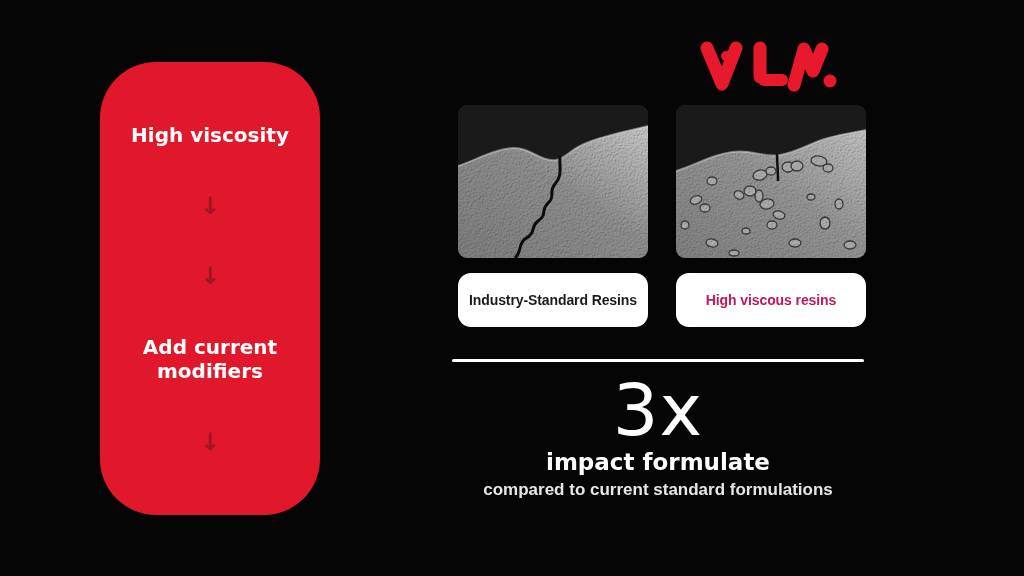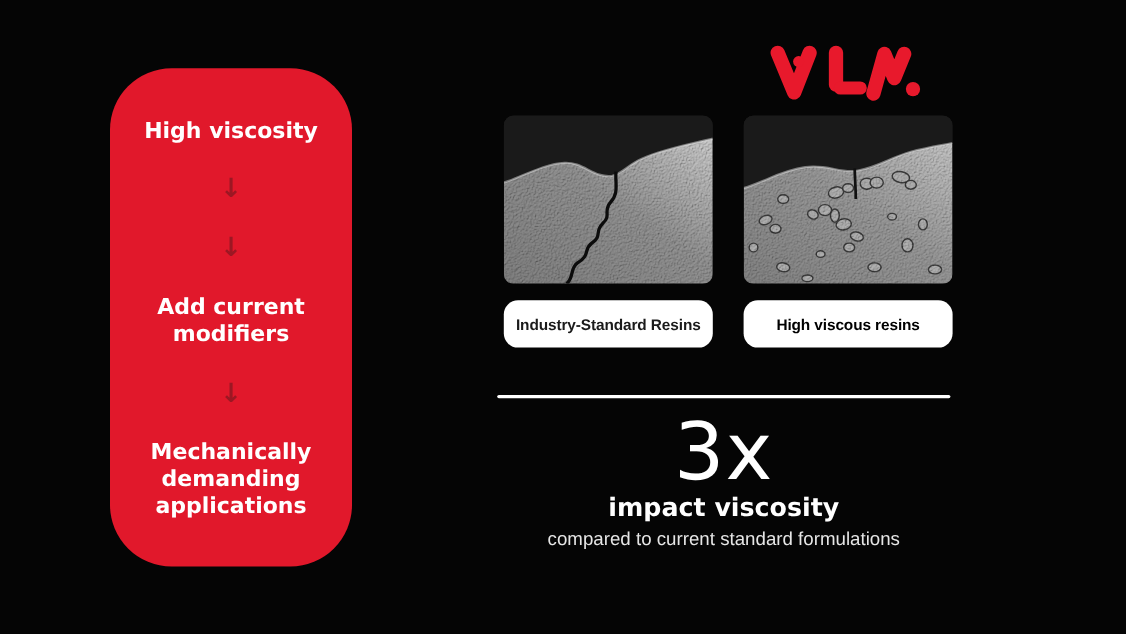--- a/index.html
+++ b/index.html
@@ -23,47 +23,46 @@
   .sr-only{position:absolute;width:1px;height:1px;overflow:hidden;clip:rect(0 0 0 0);white-space:nowrap;}
 
   
   .sem{position:absolute;top:105px;width:190px;height:153px;border-radius:9px;overflow:hidden;background:#1a1a1a;}
   .sem svg{display:block;width:100%;height:100%;}
   .sem-left{left:458px;}
   .sem-right{left:676px;}
 
   
   .pill{
-    position:absolute;top:273px;width:190px;height:43px;background:#ffffff;border-radius:13px;
+    position:absolute;top:273px;width:190px;height:54px;background:#ffffff;border-radius:13px;
     display:flex;align-items:center;justify-content:center;
     font-family:"Liberation Sans",sans-serif;font-weight:bold;font-size:14px;letter-spacing:-0.1px;
     box-sizing:border-box;padding:0 6px;white-space:nowrap;
   }
   .pill-left{left:458px;color:#1b1b1b;}
-  .pill-right{left:676px;color:#000000;}
+  .pill-right{left:676px;color:#be185d;}
 
   
   .divider{position:absolute;left:452px;top:359px;width:412px;height:3px;background:#ffffff;border-radius:2px;}
   .stat{position:absolute;left:452px;top:374px;width:412px;text-align:center;color:#ffffff;}
   .stat-value{font-size:72px;font-weight:normal;line-height:1;letter-spacing:1px;}
   .stat-headline{font-size:23px;font-weight:bold;margin-top:4px;line-height:1.1;}
-  .stat-subtext{font-family:"Liberation Sans",sans-serif;font-size:17px;color:#e6e6e6;margin-top:6px;font-weight:normal;line-height:1.1;}
+  .stat-subtext{font-family:"Liberation Sans",sans-serif;font-size:17px;color:#e6e6e6;margin-top:6px;font-weight:bold;line-height:1.1;}
 </style>
 </head>
 <body>
 
 <div class="slide">
 
   <div class="flow-panel">
     <div class="flow-step">High viscosity</div>
     <div class="flow-arrow">↓</div>
     <div class="flow-arrow">↓</div>
     <div class="flow-step">Add current modifiers</div>
     <div class="flow-arrow">↓</div>
-    <div class="flow-step">Mechanically demanding applications</div>
   </div>
 
   <div class="logo">
     <span class="sr-only">VLM</span>
     <svg viewBox="0 0 140 52" aria-hidden="true">
       <g stroke="#e8192c" stroke-width="13" stroke-linecap="round" stroke-linejoin="round" fill="none">
         <path d="M9 8 L24 44 L38 8"></path>
         <path d="M62 8 L62 37"></path>
         <path d="M66 40 L84 40" stroke-width="12"></path>
         <path d="M96 45 L106 9 L115 31 L124 9"></path>
@@ -155,17 +154,17 @@
     <span>Industry-Standard Resins</span>
   </div>
   <div class="pill pill-right">
     <span>High viscous resins</span>
   </div>
 
   <div class="divider"></div>
 
   <div class="stat">
     <div class="stat-value">3x</div>
-    <div class="stat-headline">impact viscosity</div>
+    <div class="stat-headline">impact formulate</div>
     <div class="stat-subtext">compared to current standard formulations</div>
   </div>
 
 </div>
 
 </body></html>

